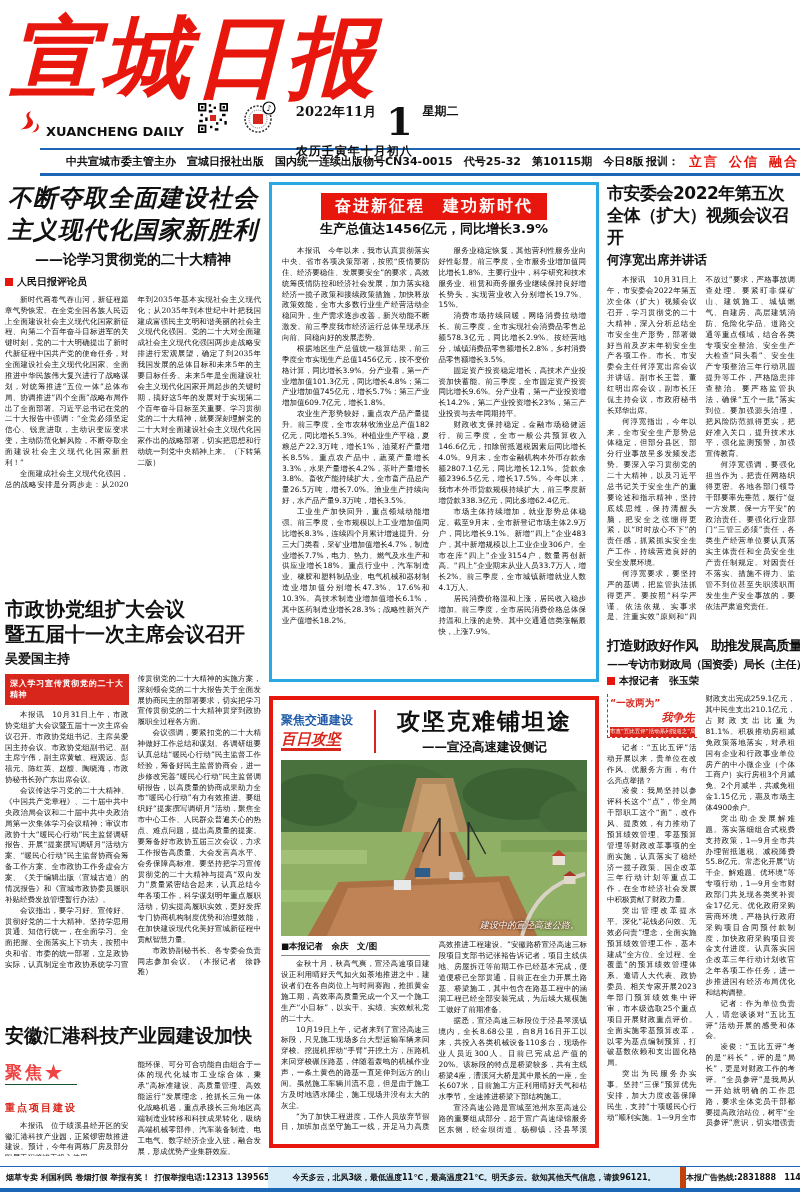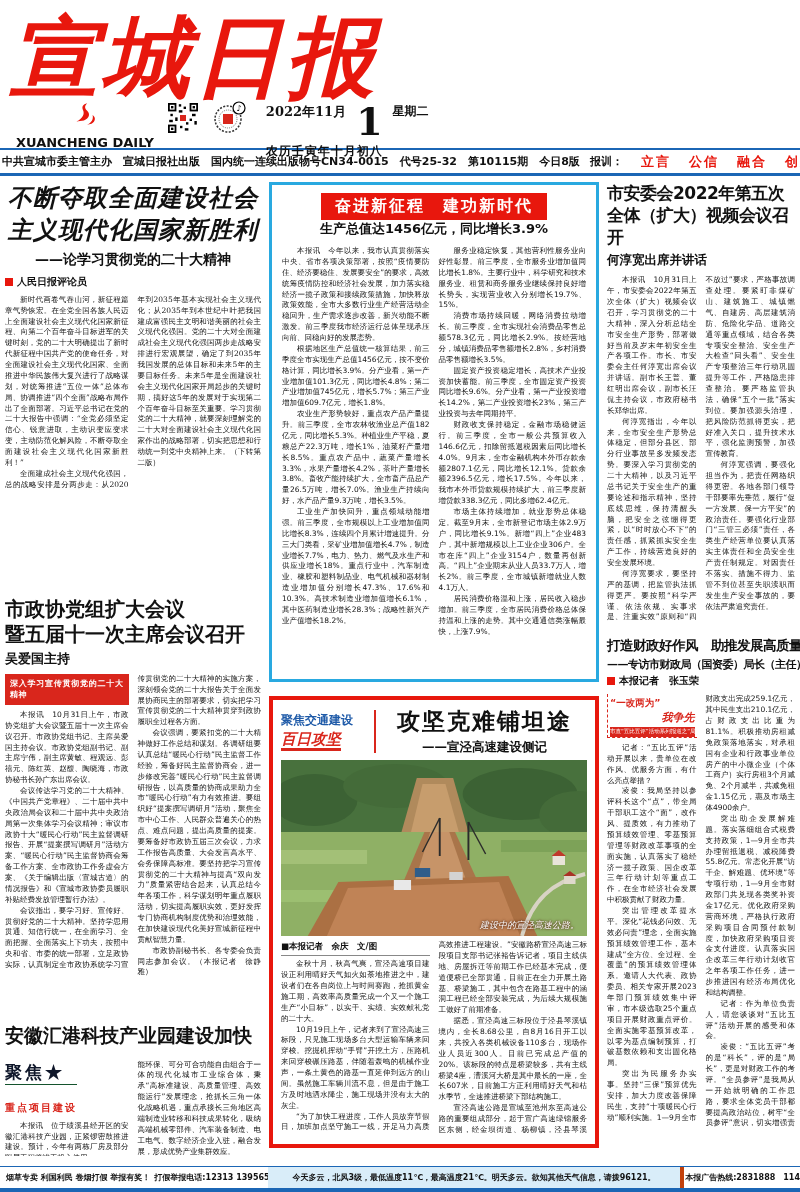--- a/index.html
+++ b/index.html
@@ -1,32 +1,32 @@
 <!DOCTYPE html>
 <html><head>
 <meta charset="utf-8">
 <style>
   *{margin:0;padding:0;box-sizing:border-box;}
   body{width:800px;height:1192px;background:#fff;color:#111;font-family:"DejaVu Sans",sans-serif;overflow:hidden;position:relative;}
   
   .masthead{height:148px;padding:10px 10px 0;position:relative;}
   .brand-title{font-family:"DejaVu Serif",serif;font-style:italic;font-weight:900;color:#e8170d;font-size:88px;line-height:1.08;letter-spacing:4px;white-space:nowrap;}
   .mast-row{display:flex;align-items:flex-start;gap:14px;margin-top:-6px;padding-left:6px;}
-  .brandmini{display:flex;align-items:center;gap:4px;margin-top:2px;flex-direction:column;}
+  .brandmini{display:flex;align-items:flex-end;gap:4px;margin-top:10px;}
   .brand-en{font-weight:900;font-size:13px;letter-spacing:0px;white-space:nowrap;}
   .qr{width:30px;height:30px;margin-top:4px;}
   .stamp{width:34px;height:34px;margin-top:2px;position:relative;}
   .dateblock{margin-left:6px;margin-top:4px;}
   .daterow{display:flex;align-items:flex-start;gap:10px;}
   .date-main{font-family:"DejaVu Serif",serif;font-weight:bold;font-size:13px;}
   .date-day{font-family:"DejaVu Serif",serif;font-weight:bold;font-size:38px;line-height:1;}
   .date-week{font-weight:bold;font-size:12px;}
   .date-lunar{font-weight:bold;font-size:12px;margin-top:2px;letter-spacing:1px;}
   
-  .infobar{height:28px;border-top:2px solid #1b66b5;border-bottom:3px solid #1b66b5;display:flex;align-items:center;padding:0 2px;font-weight:bold;font-size:11px;white-space:nowrap;gap:10px;}
+  .infobar{height:28px;border-top:2px solid #1b66b5;border-bottom:3px solid #1b66b5;display:flex;align-items:center;padding:0 26px;font-weight:bold;font-size:11px;white-space:nowrap;gap:2px;margin-left:40px;}
   .motto{color:#e8170d;font-weight:900;font-size:13px;letter-spacing:2px;margin-left:8px;}
   
   .content{display:flex;gap:8px;padding:6px 5px 0;height:980px;overflow:hidden;}
   .col-left{width:256px;flex:none;}
   .col-center{width:330px;flex:none;}
   .col-right{flex:1;min-width:0;}
   .body2{column-count:2;column-gap:9px;font-size:7.5px;line-height:1.45;text-align:justify;overflow:hidden;}
   .body2 p{text-indent:2em;margin:0;}
   .serifbody{font-family:"DejaVu Serif",serif;}
   
@@ -37,21 +37,21 @@
   .a1-body{height:292px;}
   .a2{margin-top:10px;}
   .a2-head{font-weight:900;font-size:20px;line-height:1.25;}
   .a2-lead{font-weight:bold;font-size:13px;margin:3px 0 6px;}
   .badge20{display:inline-block;background:#d9261c;color:#fff;font-weight:bold;font-size:8px;padding:4px 5px;margin-bottom:5px;letter-spacing:0.5px;}
   .a2-body{height:342px;}
   .a3{margin-top:8px;}
   .a3-head{font-weight:900;font-size:19px;line-height:1.2;margin-bottom:13px;}
   .a3-body{height:140px;}
   .logo-jj{margin-bottom:5px;}
-  .logo-jj .l1{color:#0f172a;font-weight:900;font-size:17px;font-family:"DejaVu Serif",serif;letter-spacing:3px;}
+  .logo-jj .l1{color:#ef4444;font-weight:900;font-size:17px;font-family:"DejaVu Serif",serif;letter-spacing:3px;}
   .logo-jj .l2{color:#d9261c;font-weight:900;font-size:10px;letter-spacing:2px;border-top:1px solid #14532d;padding-top:16px;}
   
   .bluebox{border:3px solid #29a9e0;padding:8px 10px 6px;height:500px;}
   .banner{display:table;margin:0 auto;background:#e8170d;color:#fff;font-weight:900;font-size:16px;padding:3px 14px;letter-spacing:2px;}
   .eco-head{font-weight:900;font-size:17.5px;text-align:center;margin:8px 0 3px;letter-spacing:-0.5px;white-space:nowrap;}
   .eco-sub{font-weight:bold;font-size:13px;text-align:center;margin-bottom:8px;}
   .eco-body{height:398px;font-size:7.5px;}
   .redbox{border:4px solid #e8170d;margin-top:14px;height:452px;padding:6px 8px;}
   .hw-header{display:flex;align-items:center;margin-bottom:4px;}
   .logo-hw{width:95px;flex:none;border-right:2px solid #d9261c;padding:2px 4px 2px 0;margin-right:6px;}
@@ -74,21 +74,21 @@
   .r2-sub{font-weight:900;font-size:11px;white-space:nowrap;letter-spacing:-0.5px;margin-top:2px;}
   .r2-body{height:438px;}
   .logo-yg{margin-bottom:5px;border:1px dashed #d9261c;border-top:none;border-right:none;padding:2px 2px 0 2px;}
   .logo-yg .l1{color:#d9261c;font-weight:900;font-size:9.5px;text-align:left;}
   .logo-yg .l2{color:#d9261c;font-weight:900;font-style:italic;font-size:11px;text-align:right;font-family:"DejaVu Serif",serif;}
   .logo-yg .l3{background:#d9261c;color:#fff;font-size:5.5px;text-align:center;padding:1px 0;margin-top:1px;white-space:nowrap;overflow:hidden;}
   
   .footer{position:absolute;left:0;right:0;bottom:0;height:26px;border-top:1px solid #1b66b5;border-bottom:4px solid #1b66b5;display:flex;align-items:stretch;font-size:8px;font-weight:bold;}
   .f-left{width:268px;flex:none;display:flex;align-items:center;padding:0 6px;gap:4px;white-space:nowrap;overflow:hidden;}
   .f-mid{flex:1;background:#d9edf9;display:flex;align-items:center;justify-content:center;white-space:nowrap;overflow:hidden;padding:0 6px;}
-  .f-right{width:120px;flex:none;display:flex;align-items:center;justify-content:flex-end;border-left:4px solid #c2410c;white-space:nowrap;}
+  .f-right{width:120px;flex:none;display:flex;align-items:center;justify-content:flex-start;border-left:6px solid #c2410c;white-space:nowrap;}
 </style>
 </head>
 <body>
 
 <div class="masthead">
   <div class="brand-title">宣城日报</div>
   <div class="mast-row">
     <div class="brandmini">
       <span>
         <svg width="26" height="26" viewBox="0 0 24 24">

